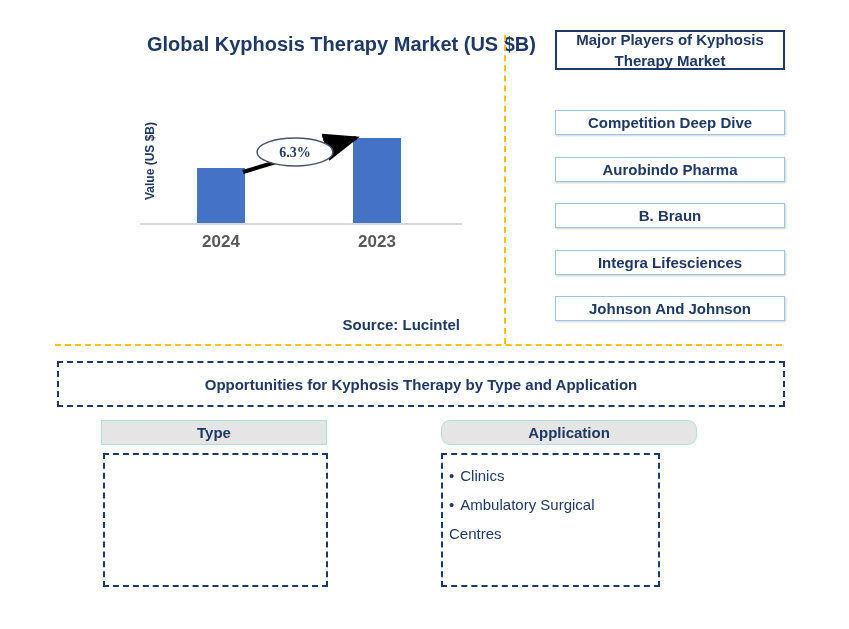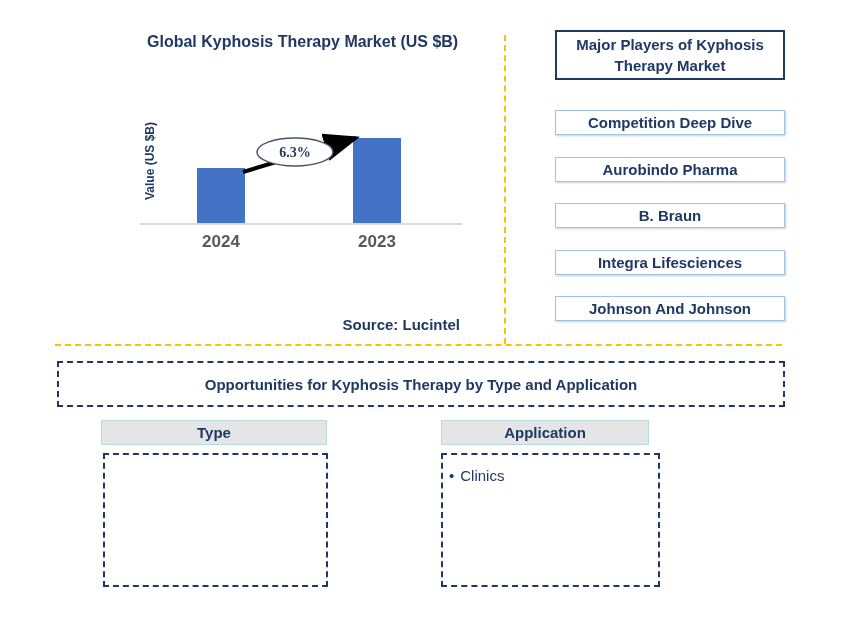--- a/index.html
+++ b/index.html
@@ -1,47 +1,47 @@
 <!DOCTYPE html>
 <html><head>
 <meta charset="utf-8">
 <style>
   html,body{margin:0;padding:0;background:#fff;}
   body{width:849px;height:629px;position:relative;overflow:hidden;
        font-family:"Liberation Sans", sans-serif;}
   .abs{position:absolute;}
   
-  .chart-title{left:147px;top:33px;font-size:16px;font-weight:bold;color:#1F3864;white-space:nowrap;}
+  .chart-title{left:147px;top:33px;font-size:20px;font-weight:bold;color:#1F3864;white-space:nowrap;}
   .plot{left:140px;top:100px;width:322px;height:123px;border-bottom:2px solid #D9D9D9;}
   .bar{position:absolute;bottom:0;width:48px;background:#4472C4;}
   .bar1{left:57px;}
   .bar2{left:213px;}
   .ylabel{left:150px;top:161px;transform:translate(-50%,-50%) rotate(-90deg);
           white-space:nowrap;font-size:12px;font-weight:bold;color:#1F3864;}
   .xlab{top:232px;width:60px;text-align:center;font-size:17px;font-weight:bold;color:#595959;}
   .xlab1{left:191px;} .xlab2{left:347px;}
   .overlay{left:140px;top:95px;width:322px;height:130px;pointer-events:none;}
   .source{left:140px;top:316px;width:320px;text-align:right;font-size:15px;font-weight:bold;color:#1F3864;}
   
   .vdiv{left:504px;top:35px;height:309px;width:0;border-left:2px dashed #FFC000;}
   .hdiv{left:55px;top:344px;width:727px;height:0;border-top:2px dashed #FFC000;}
   
   .pl-box{left:555px;width:230px;display:flex;align-items:center;justify-content:center;
           box-sizing:border-box;color:#1F3864;font-weight:bold;text-align:center;background:#fff;}
-  .pl-head{top:30px;height:50px;border:2px solid #1F3864;font-size:15px;line-height:1.4;padding:0 12px;}
+  .pl-head{top:30px;height:40px;border:2px solid #1F3864;font-size:15px;line-height:1.4;padding:0 12px;}
   .pl-item{height:25px;border:1px solid #9DC3E6;font-size:15px;box-shadow:1px 1px 2px rgba(120,120,120,.35);}
   .pl-i0{top:110px;} .pl-i1{top:157px;} .pl-i2{top:203px;} .pl-i3{top:250px;} .pl-i4{top:296px;}
   
   .opp-banner{left:57px;top:361px;width:728px;height:46px;box-sizing:border-box;
               border:2px dashed #1F3864;display:flex;align-items:center;justify-content:center;
               font-size:15px;font-weight:bold;color:#1F3864;}
   .col-head{top:420px;height:25px;box-sizing:border-box;background:#e5e5e5;border:1px solid #B7DCE0;
             display:flex;align-items:center;justify-content:center;font-size:15px;font-weight:bold;color:#1F3864;}
   .col-head-type{left:101px;width:226px;}
-  .col-head-app{left:441px;width:208px;}
+  .col-head-app{left:441px;width:256px;border-radius:9px;}
   .list-box{top:453px;height:134px;box-sizing:border-box;border:2px dashed #1F3864;
             padding:6px 6px;color:#1F3864;}
   .list-box-type{left:103px;width:225px;}
   .list-box-app{left:441px;width:219px;}
   .list{list-style:none;margin:0;padding:0;}
   .list-item{font-size:15px;line-height:29px;max-width:192px;color:#1F3864;}
   .bullet{margin-right:6px;}
 </style>
 </head>
 <body>
@@ -87,14 +87,15 @@
 <div class="abs col-head col-head-app">Application</div>
 
 <div class="abs list-box list-box-type">
   <ul class="list">
   </ul>
 </div>
 
 <div class="abs list-box list-box-app">
   <ul class="list">
     <li class="list-item"><span class="bullet">•</span><span>Clinics</span></li>
+    <li class="list-item"><span class="bullet">•</span><span>Ambulatory Surgical Centres</span></li>
   </ul>
 </div>
 
 </body></html>

